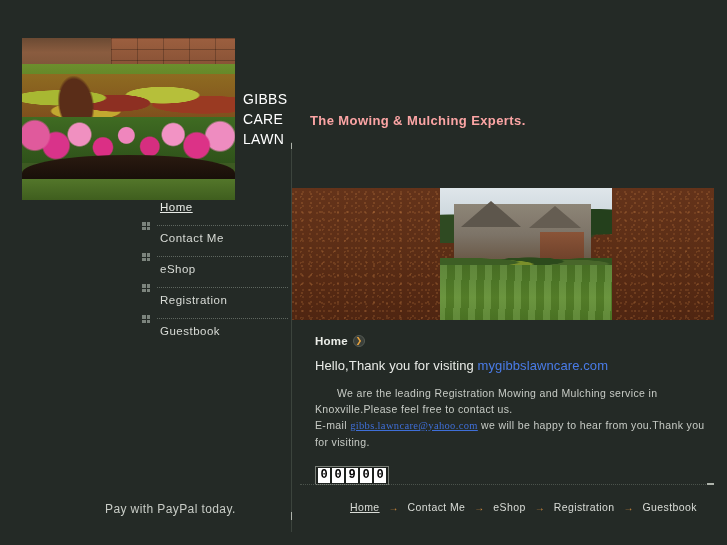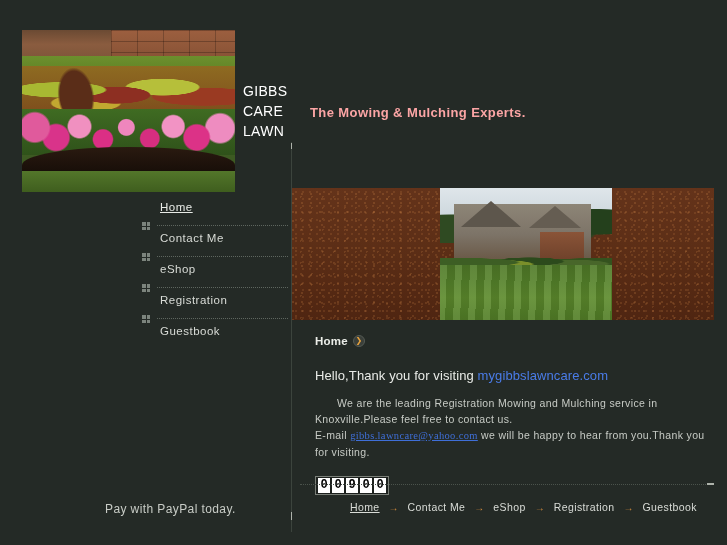--- a/index.html
+++ b/index.html
@@ -10,21 +10,21 @@
     height: 545px;
     background: #242a26;
     font-family: "Liberation Sans", sans-serif;
     overflow: hidden;
     position: relative;
   }
 
   
   #header {
     position: absolute;
-    left: 0; top: 4px;
+    left: 0; top: 12px;
     width: 727px;
     height: 185px;
   }
 
   #logo-photo {
     position: absolute;
     left: 22px; top: 26px;
     width: 213px; height: 162px;
     overflow: hidden;
     background: #3d5a22;
@@ -267,21 +267,21 @@
     background: #3a3f3a;
     border: 1px solid #555b54;
     display: flex;
     align-items: center;
     justify-content: center;
     color: #e8a33d;
     font-size: 8px;
     line-height: 1;
   }
   #greeting {
-    margin-top: 19px;
+    margin-top: 9px;
     color: #e9ebe7;
     font-size: 13px;
     letter-spacing: .1px;
   }
   #greeting a {
     color: #4a7ce8;
     text-decoration: none;
   }
   #body-copy {
     margin-top: 12px;

